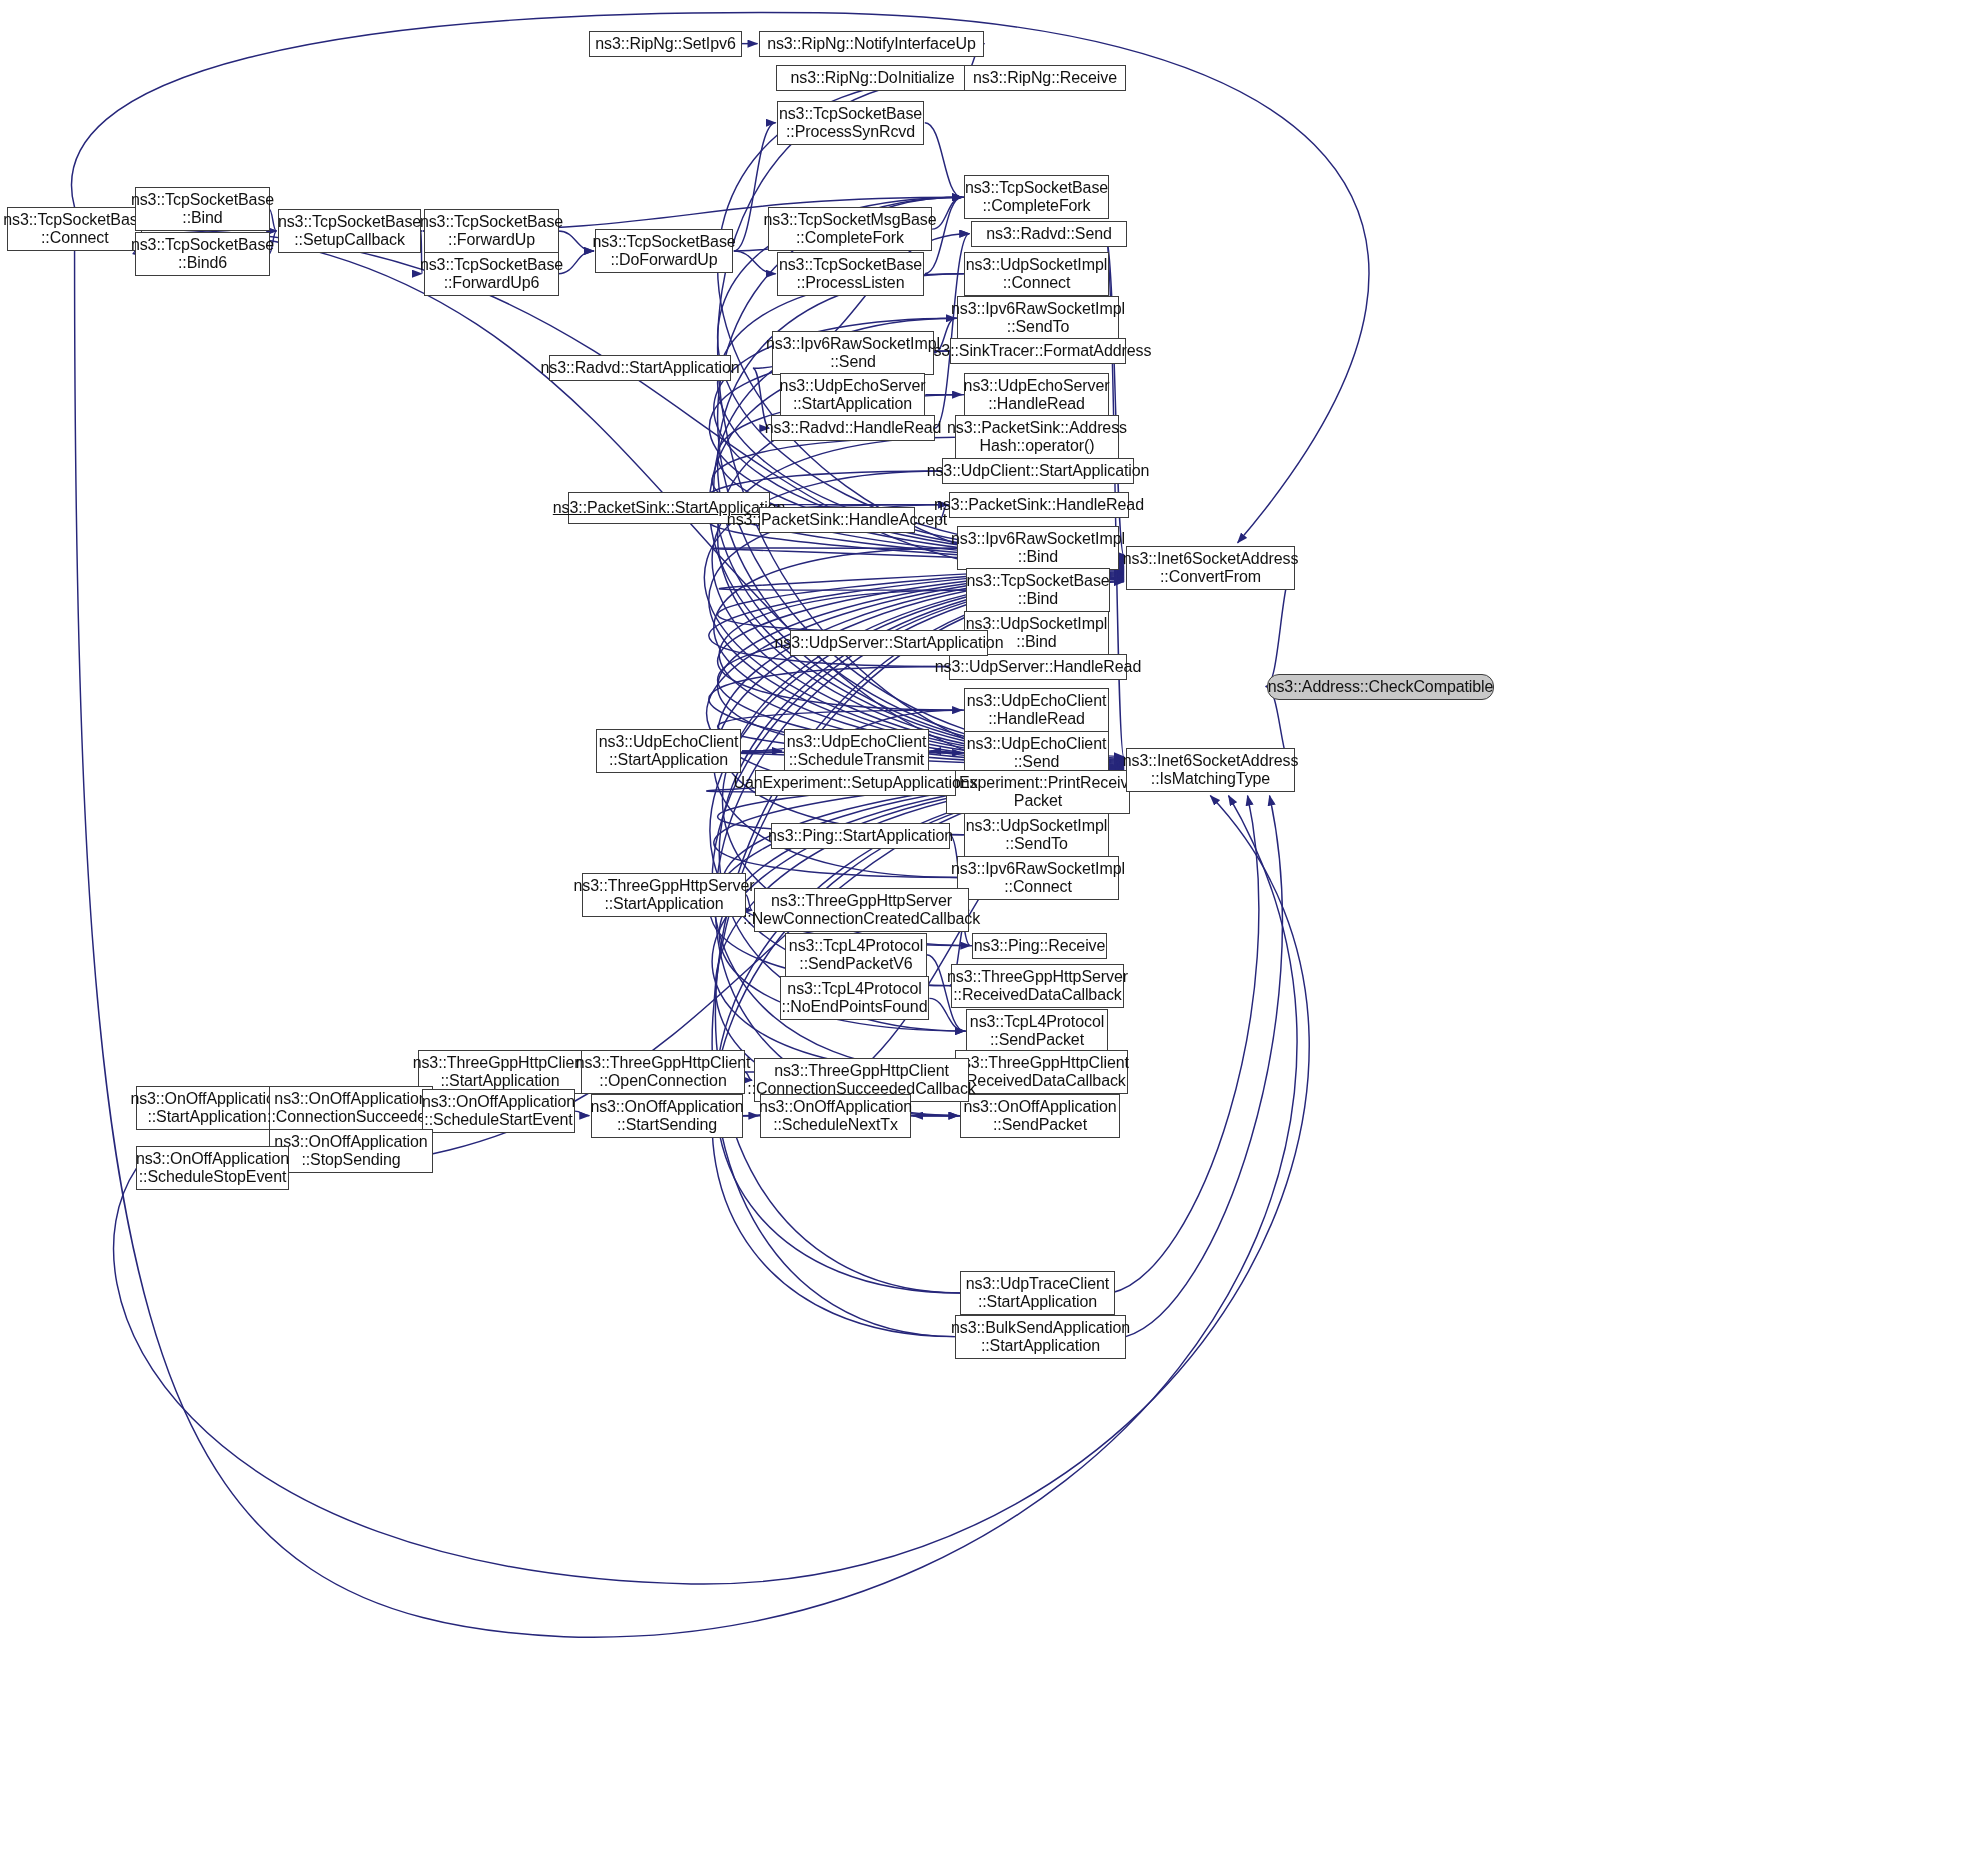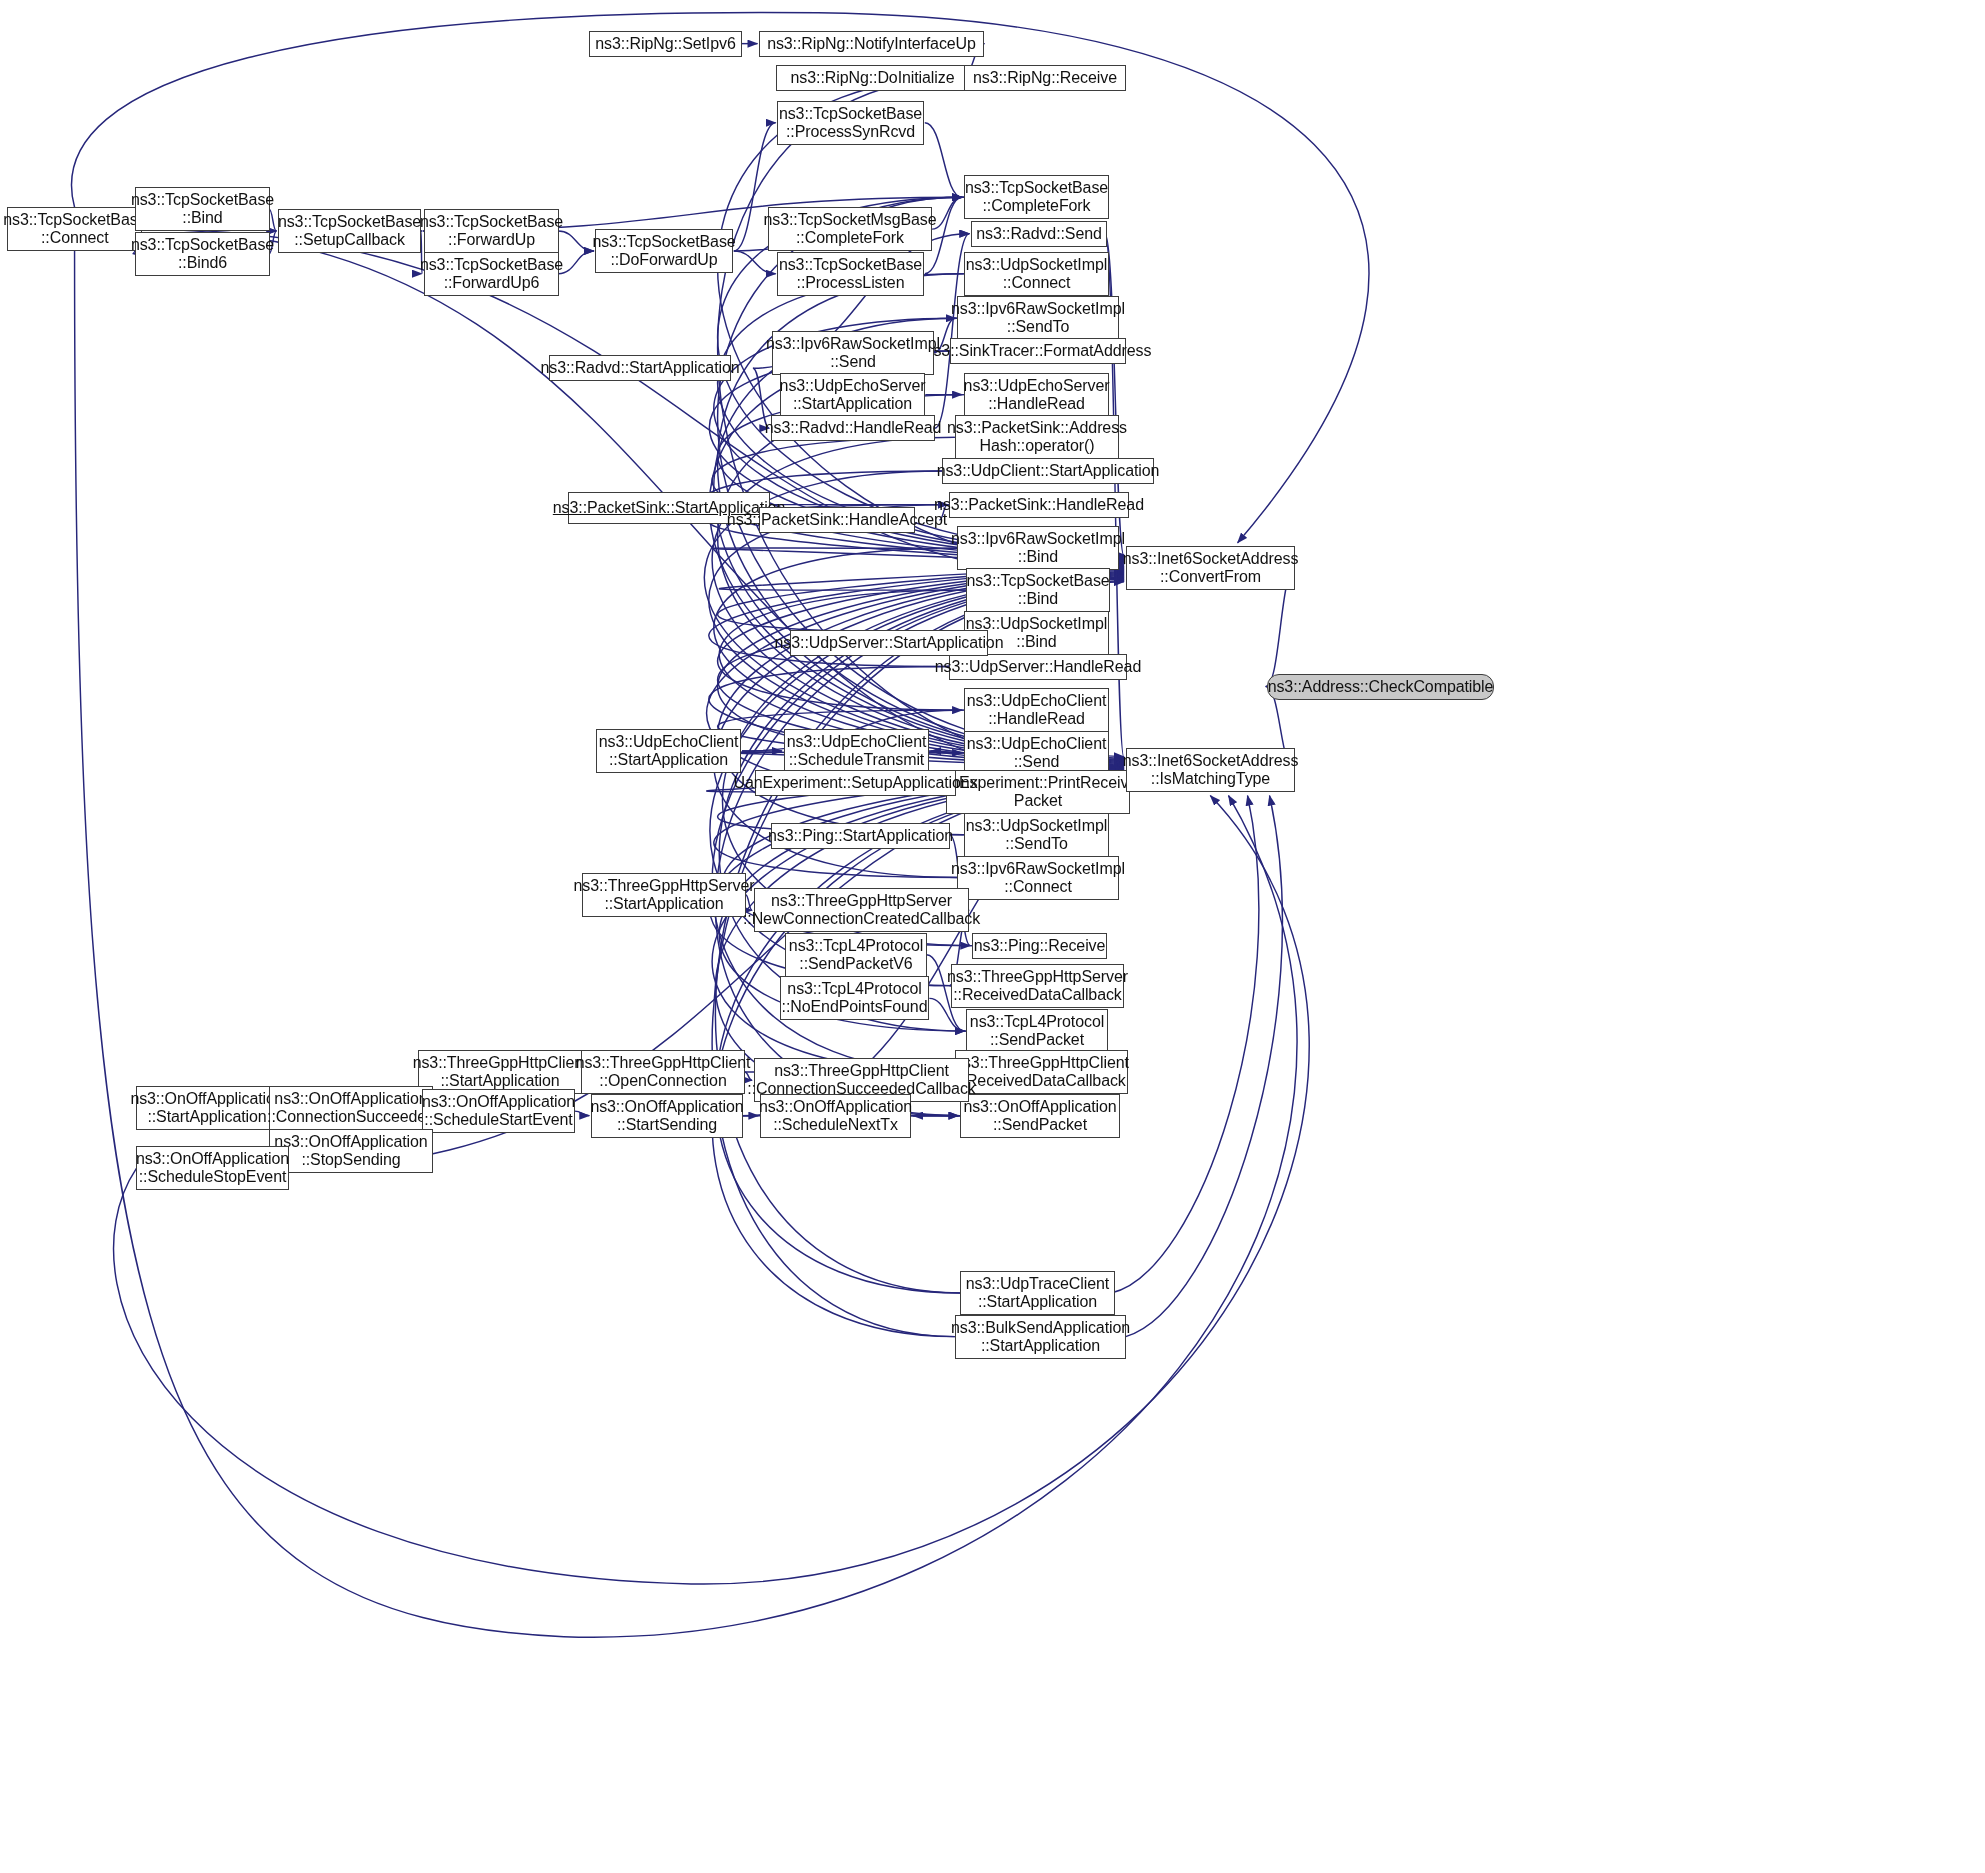--- a/index.html
+++ b/index.html
@@ -202,31 +202,31 @@
       <div class="node" style="left: 776px; top: 65px; width: 193px; height: 25.5px;"><span class="nlabel">ns3::RipNg::DoInitialize</span></div>
       <div class="node" style="left: 964px; top: 65px; width: 162px; height: 25.5px;"><span class="nlabel">ns3::RipNg::Receive</span></div>
       <div class="node" style="left: 777px; top: 101px; width: 147px; height: 44px;"><span class="nlabel">ns3::TcpSocketBase
 ::ProcessSynRcvd</span></div>
       <div class="node" style="left: 768px; top: 207px; width: 164px; height: 44px;"><span class="nlabel">ns3::TcpSocketMsgBase
 ::CompleteFork</span></div>
       <div class="node" style="left: 777px; top: 252px; width: 147px; height: 44px;"><span class="nlabel">ns3::TcpSocketBase
 ::ProcessListen</span></div>
       <div class="node" style="left: 964px; top: 175px; width: 145px; height: 44px;"><span class="nlabel">ns3::TcpSocketBase
 ::CompleteFork</span></div>
-      <div class="node" style="left: 971px; top: 221px; width: 136px; height: 25.5px;"><span class="nlabel">ns3::Radvd::Send</span></div>
+      <div class="node" style="left: 971px; top: 221px; width: 156px; height: 25.5px;"><span class="nlabel">ns3::Radvd::Send</span></div>
       <div class="node" style="left: 964px; top: 252px; width: 145px; height: 44px;"><span class="nlabel">ns3::UdpSocketImpl
 ::Connect</span></div>
       <div class="node" style="left: 957px; top: 296px; width: 162px; height: 44px;"><span class="nlabel">ns3::Ipv6RawSocketImpl
 ::SendTo</span></div>
       <div class="node" style="left: 950px; top: 338px; width: 176px; height: 25.5px;"><span class="nlabel">ns3::SinkTracer::FormatAddress</span></div>
       <div class="node" style="left: 964px; top: 373px; width: 145px; height: 44px;"><span class="nlabel">ns3::UdpEchoServer
 ::HandleRead</span></div>
       <div class="node" style="left: 955px; top: 415px; width: 164px; height: 44px;"><span class="nlabel">ns3::PacketSink::Address
 Hash::operator()</span></div>
-      <div class="node" style="left: 942px; top: 458px; width: 212px; height: 25.5px;"><span class="nlabel">ns3::UdpClient::StartApplication</span></div>
+      <div class="node" style="left: 942px; top: 458px; width: 192px; height: 25.5px;"><span class="nlabel">ns3::UdpClient::StartApplication</span></div>
       <div class="node" style="left: 949px; top: 492px; width: 180px; height: 25.5px;"><span class="nlabel">ns3::PacketSink::HandleRead</span></div>
       <div class="node" style="left: 957px; top: 526px; width: 162px; height: 44px;"><span class="nlabel">ns3::Ipv6RawSocketImpl
 ::Bind</span></div>
       <div class="node" style="left: 966px; top: 568px; width: 144px; height: 44px;"><span class="nlabel">ns3::TcpSocketBase
 ::Bind</span></div>
       <div class="node" style="left: 964px; top: 611px; width: 145px; height: 44px;"><span class="nlabel">ns3::UdpSocketImpl
 ::Bind</span></div>
       <div class="node" style="left: 949px; top: 654px; width: 178px; height: 25.5px;"><span class="nlabel">ns3::UdpServer::HandleRead</span></div>
       <div class="node" style="left: 964px; top: 688px; width: 145px; height: 44px;"><span class="nlabel">ns3::UdpEchoClient
 ::HandleRead</span></div>

